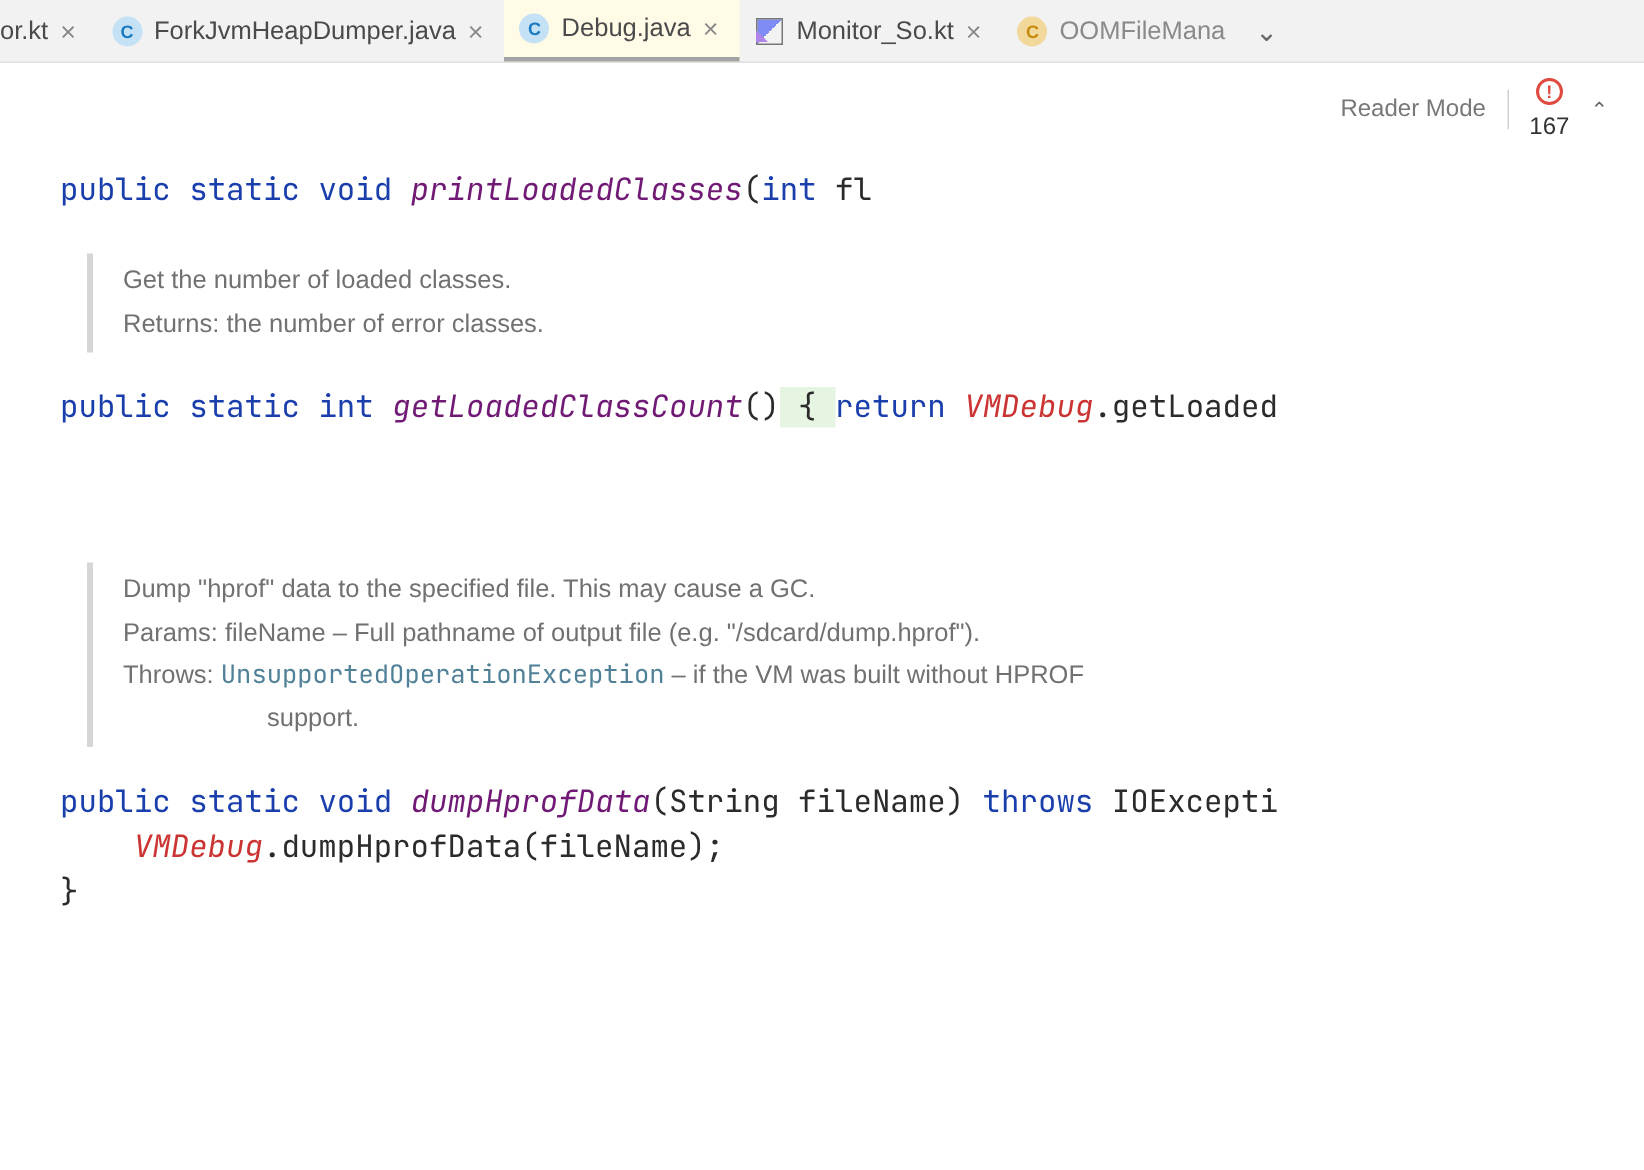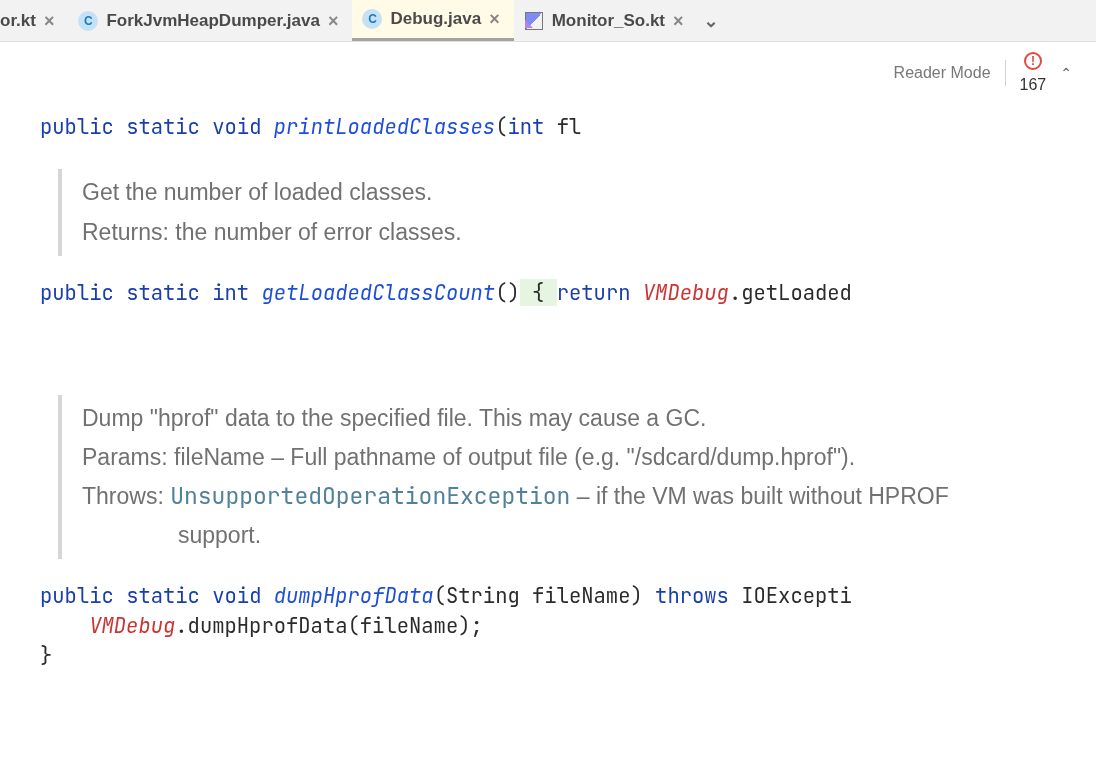--- a/index.html
+++ b/index.html
@@ -10,21 +10,20 @@
       height: 780px;
       overflow: hidden;
     }
     .tabs {
       display: flex;
       align-items: center;
       height: 42px;
       background: #f2f2f2;
       border-bottom: 1px solid #e0e0e0;
       font-size: 17px;
-      font-weight: bold;
     }
     .tab {
       display: flex;
       align-items: center;
       padding: 0 14px 0 10px;
       height: 100%;
       color: #4a4a4a;
       cursor: pointer;
       position: relative;
       white-space: nowrap;
@@ -108,27 +107,27 @@
     .code {
       font-family: "JetBrains Mono", "Menlo", "Consolas", monospace;
       font-size: 20.5px;
       line-height: 1.45;
       padding: 40px 0 0 40px;
       white-space: pre;
       color: #282828;
       position:relative;
     }
     .kw { color: #1a3fad; }
-    .ident { color: #1d4ed8; font-style: italic; }
+    .ident { color: #701a75; font-style: italic; }
     .obj { color: #cc3333; font-style: italic; }
     .plain { color: #2b2b2b; }
     .hl { background: #e6f4e2; }
     .doc-block {
       font-family: -apple-system, BlinkMacSystemFont, "Segoe UI", Arial, sans-serif;
-      font-size: 23px;
+      font-size: 17px;
       color: #717171;
       font-style: normal;
       border-left: 4px solid #d6d6d6;
       padding: 4px 0 4px 20px;
       margin: 28px 0 22px 18px;
       line-height: 1.7;
       white-space: normal;
       max-width: 1030px;
     }
     .doc-block .label { color: #717171; }
@@ -158,20 +157,24 @@
   <div class="tab active">
     <span class="tab-icon class-c"></span>
     <span>Debug.java</span>
     <span class="tab-close">×</span>
   </div>
   <div class="tab">
     <span class="tab-icon kotlin"></span>
     <span>Monitor_So.kt</span>
     <span class="tab-close">×</span>
   </div>
+  <div class="tab">
+    <span class="tab-icon class-c green"></span>
+    <span style="color:#8a8a8a">OOMFileMana</span>
+  </div>
   <span class="tab-overflow">⌄</span>
 </div>
 
 <div class="editor-area">
   <div class="top-bar">
     <span class="reader-mode">Reader Mode</span>
     <span class="sep"></span>
     <span class="errors">
       <span class="error-icon"></span>
       <span>167</span>

